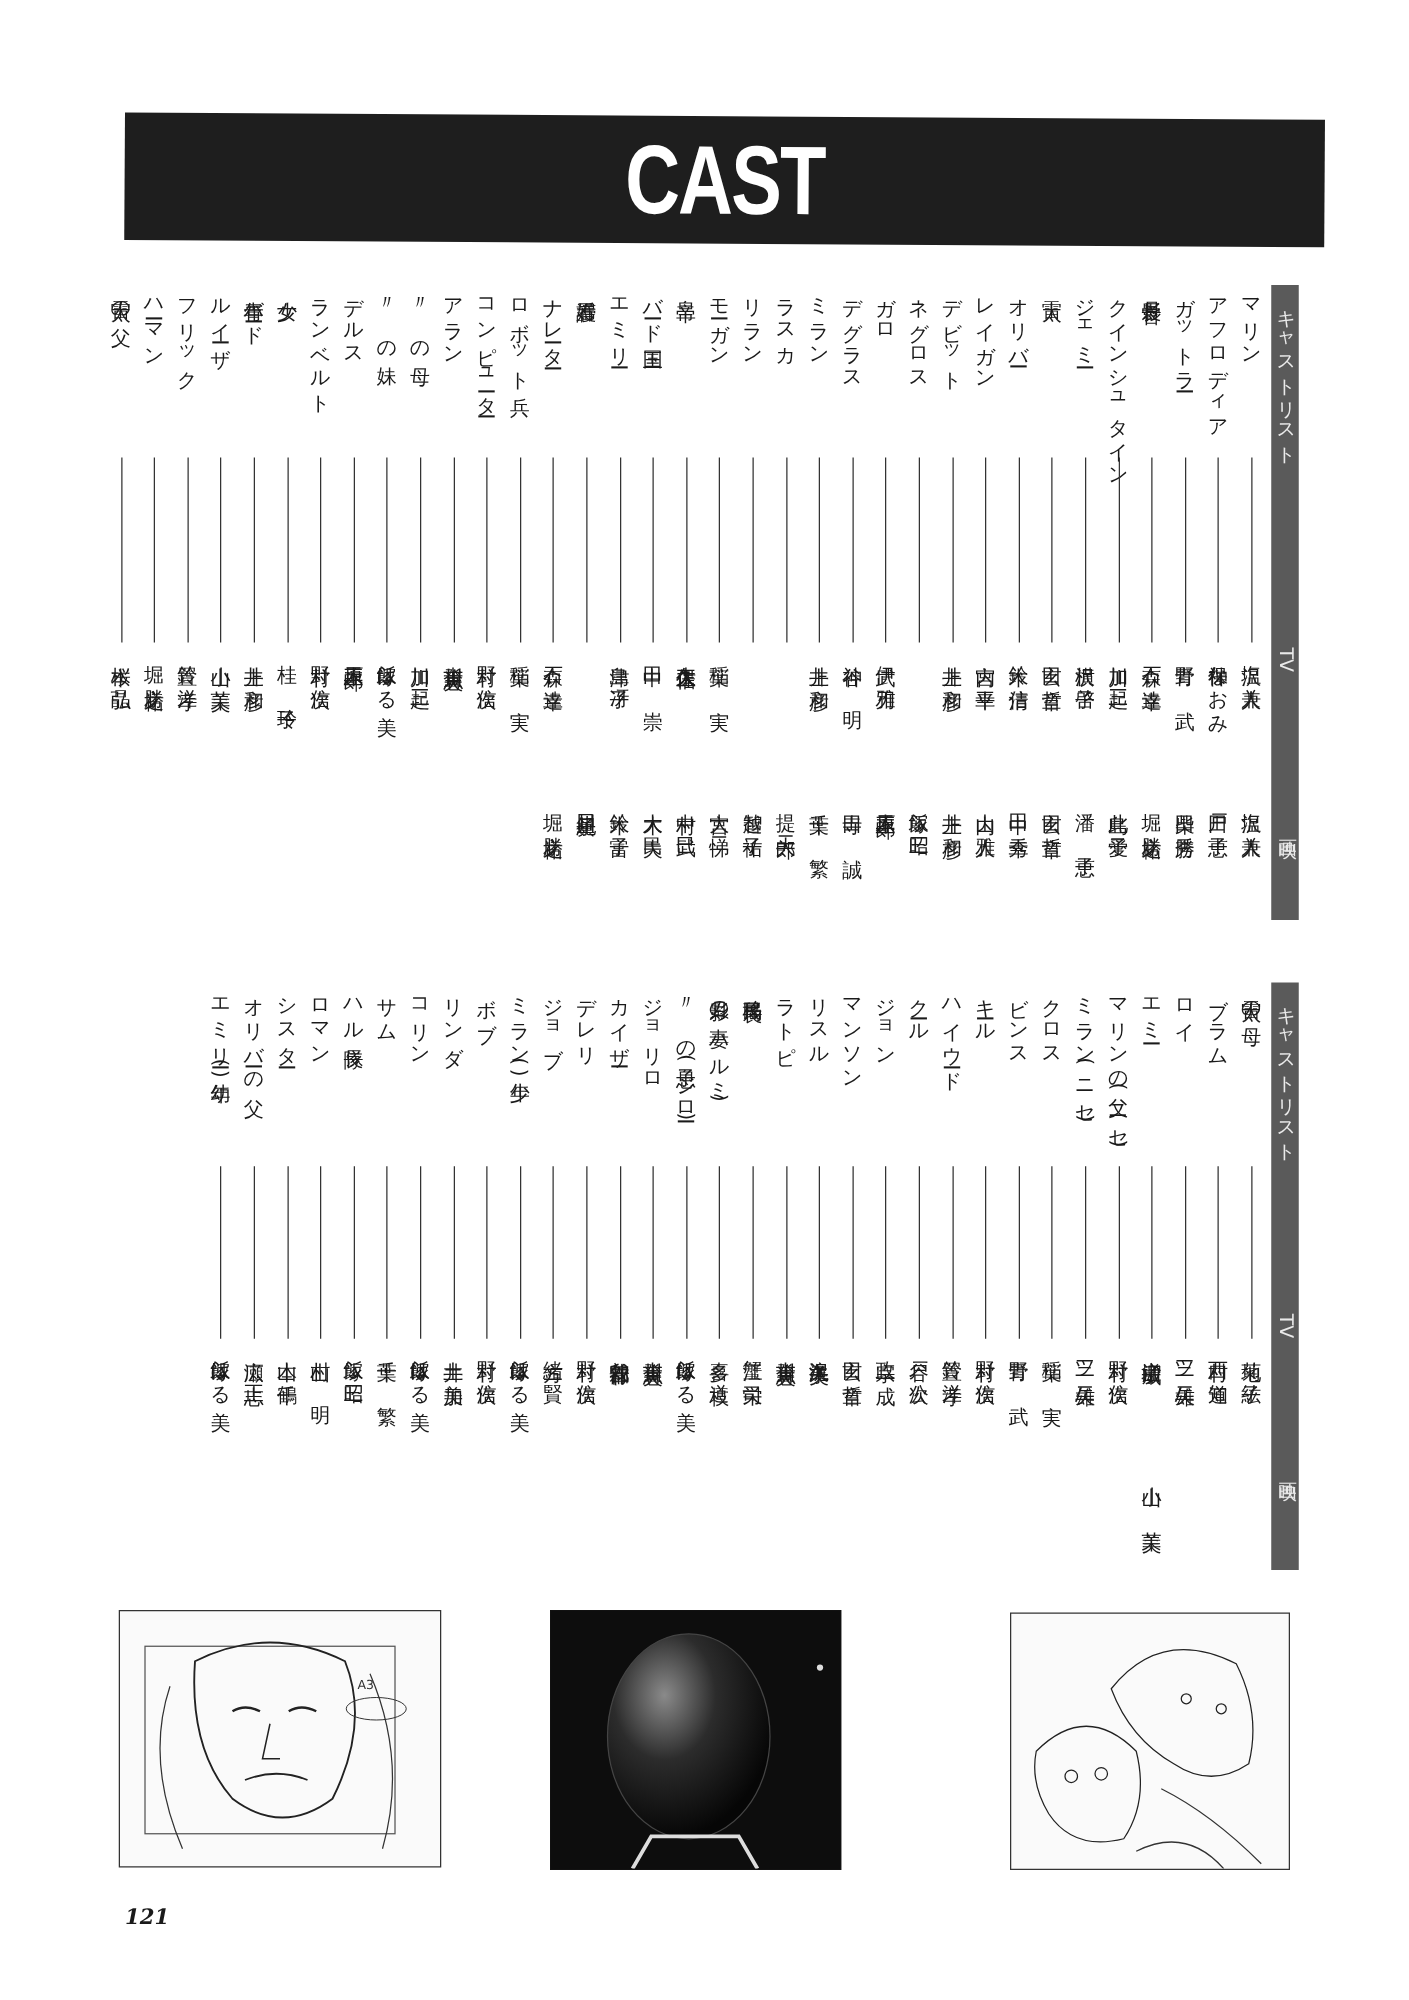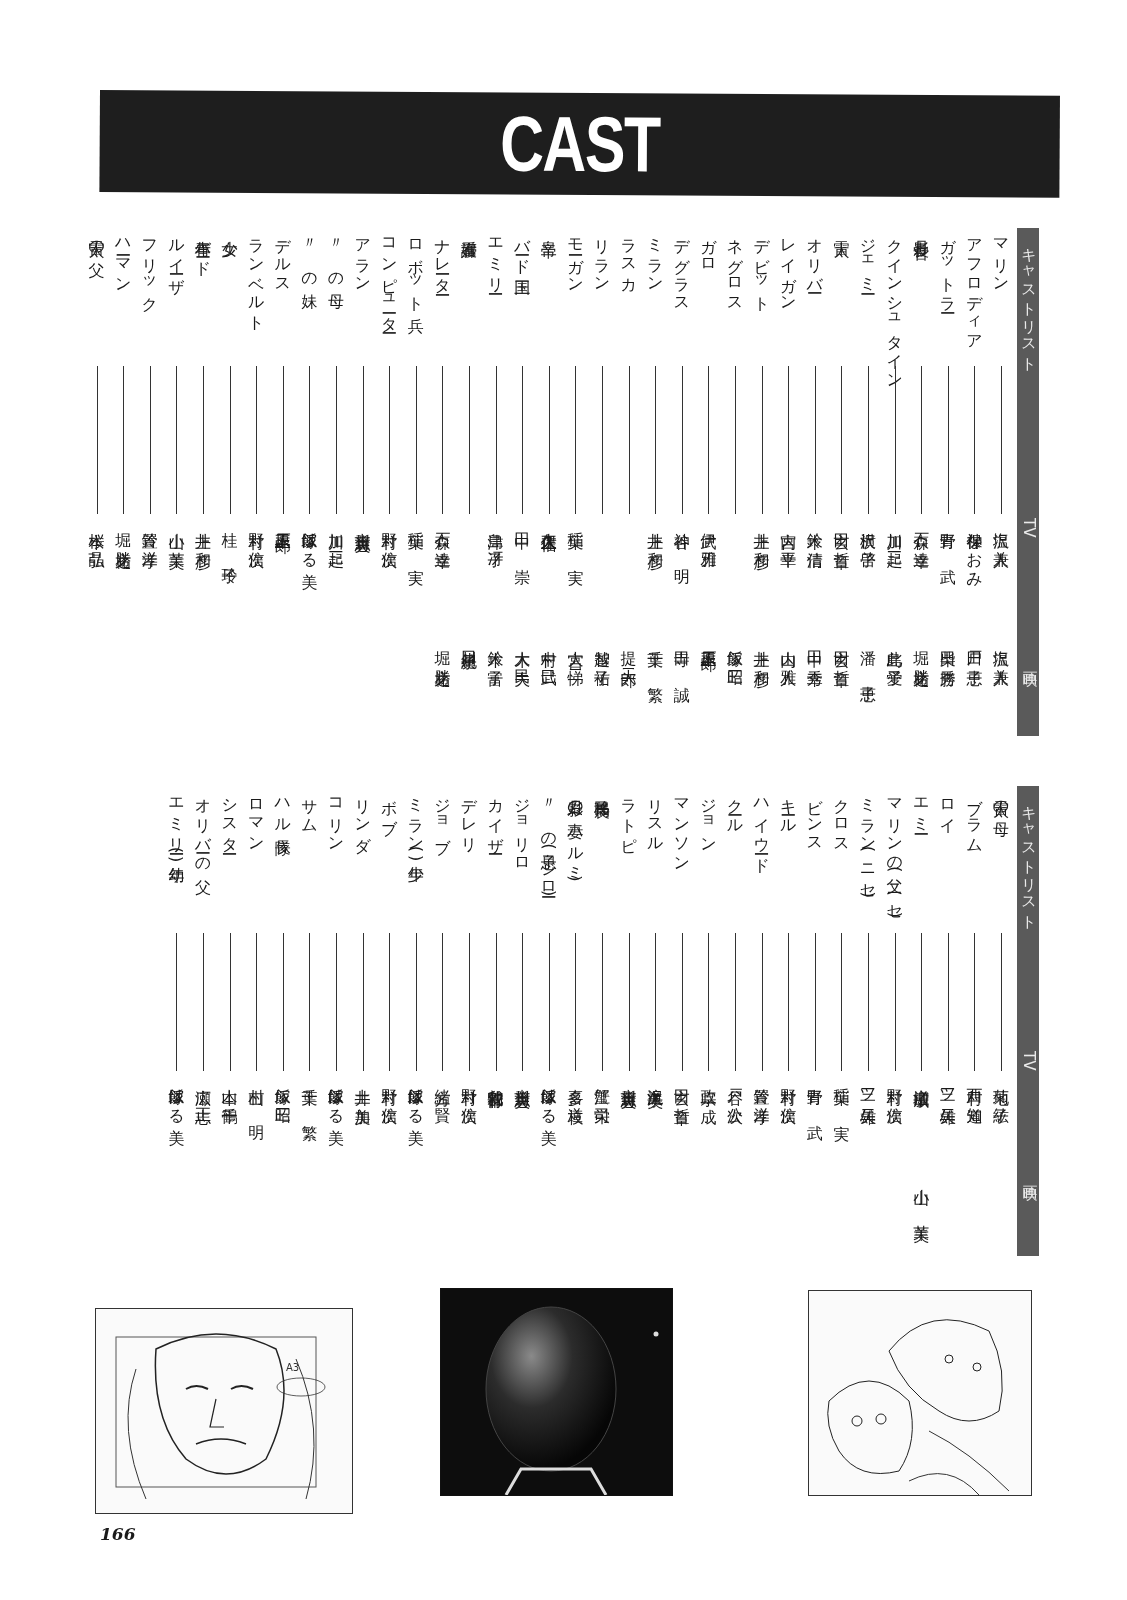--- a/index.html
+++ b/index.html
@@ -445,21 +445,21 @@
       <span class="movie" style="top: 388px;"></span>
     </div>
     <div class="col" style="left: 165.4px; top: 788px; height: 470px;">
       <span class="role">エミリー(幼年)</span>
       <div class="rule" style="top: 145px; height: 138px;"></div>
       <span class="tv" style="top: 288px;">飯塚はる美</span>
       <span class="movie" style="top: 388px;"></span>
     </div>
   </div>
 
-<div class="illus" style="left:95px; top:1288px; width:256px; height:204px;margin-top:20px;">
+<div class="illus" style="left:95px; top:1288px; width:256px; height:204px;">
   <svg width="256" height="204" viewBox="0 0 256 204">
     <rect x="20" y="28" width="200" height="150" fill="none" stroke="#555" stroke-width="1"></rect>
     <path d="M60 40 Q120 10 180 40 Q200 90 170 150 Q130 180 90 150 Q55 110 60 40Z" fill="none" stroke="#222" stroke-width="1.5"></path>
     <path d="M90 80 q10 -6 22 0 M135 80 q10 -6 22 0" fill="none" stroke="#222" stroke-width="2"></path>
     <path d="M120 90 l-6 28 l14 0" fill="none" stroke="#222" stroke-width="1.2"></path>
     <path d="M100 135 q25 -10 50 0" fill="none" stroke="#222" stroke-width="1.5"></path>
     <path d="M40 60 Q20 120 50 190 M200 50 Q230 120 210 190" fill="none" stroke="#333" stroke-width="1"></path>
     <text x="190" y="62" font-size="10" fill="#333" font-family="DejaVu Sans, sans-serif">A3</text>
     <ellipse cx="205" cy="78" rx="24" ry="9" fill="none" stroke="#333" stroke-width="0.8"></ellipse>
   </svg>
@@ -483,13 +483,13 @@
     <path d="M80 60 Q120 10 180 40 Q200 80 190 120 Q160 140 130 120 Q95 100 80 60Z" fill="none" stroke="#222" stroke-width="1"></path>
     <path d="M20 110 Q60 70 100 110 Q110 150 90 180 Q50 190 30 160 Q15 135 20 110Z" fill="none" stroke="#222" stroke-width="1"></path>
     <circle cx="48" cy="130" r="5" fill="none" stroke="#222"></circle>
       <circle cx="72" cy="128" r="5" fill="none" stroke="#222"></circle>
     <circle cx="140" cy="68" r="4" fill="none" stroke="#222"></circle>
       <circle cx="168" cy="76" r="4" fill="none" stroke="#222"></circle>
     <path d="M120 140 Q160 160 200 200 M100 190 Q140 170 170 204" fill="none" stroke="#333" stroke-width="1"></path>
   </svg>
 </div>
 
-<div class="page-num">166</div>
+<div class="page-num">121</div>
 
 </body></html>

